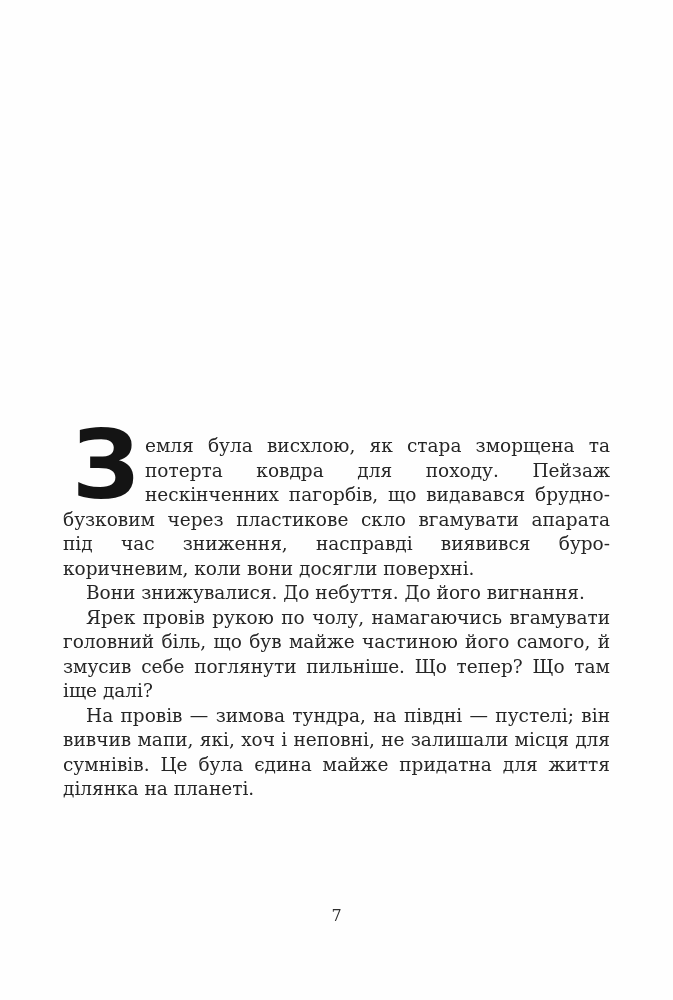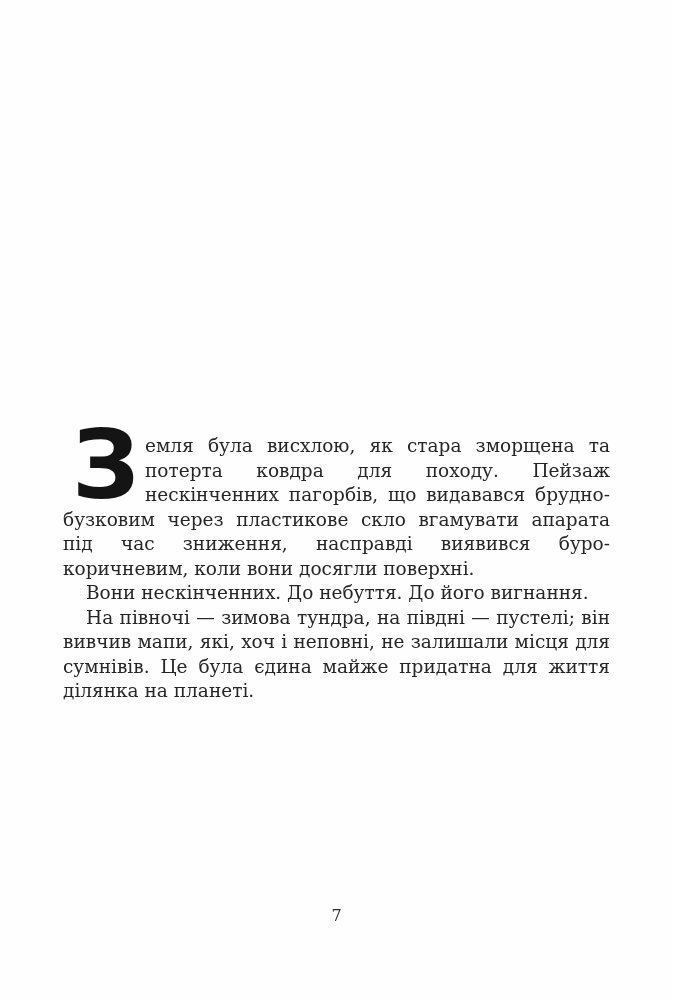--- a/index.html
+++ b/index.html
@@ -70,23 +70,24 @@
 
   <div class="text-column">
 
     <p>
       <span class="drop-cap">
           <span>З</span>
         </span><span>емля була висхлою, як стара зморщена та потерта ковдра для походу. Пейзаж нескінченних пагорбів, що видавався брудно-бузковим через пластикове скло вгамувати апарата під час зниження, насправді виявився буро-коричневим, коли вони досягли поверхні.</span>
     </p>
 
 
-    <p class="indent">Вони нескінченних. До небуття. До його вигнання.</p>
+    <p class="indent">Вони знижувалися. До небуття. До його вигнання.</p>
 
 
+    <p class="indent">Ярек провів рукою по чолу, намагаючись вгамувати головний біль, що був майже частиною його самого, й змусив себе поглянути пильніше. Що тепер? Що там іще далі?</p>
 
-    <p class="indent">На півночі — зимова тундра, на півдні — пустелі; він вивчив мапи, які, хоч і неповні, не залишали місця для сумнівів. Це була єдина майже придатна для життя ділянка на планеті.</p>
+    <p class="indent">На провів — зимова тундра, на півдні — пустелі; він вивчив мапи, які, хоч і неповні, не залишали місця для сумнівів. Це була єдина майже придатна для життя ділянка на планеті.</p>
 
   </div>
 
   <div class="page-number">7</div>
 
 </div>
 
 </body></html>

